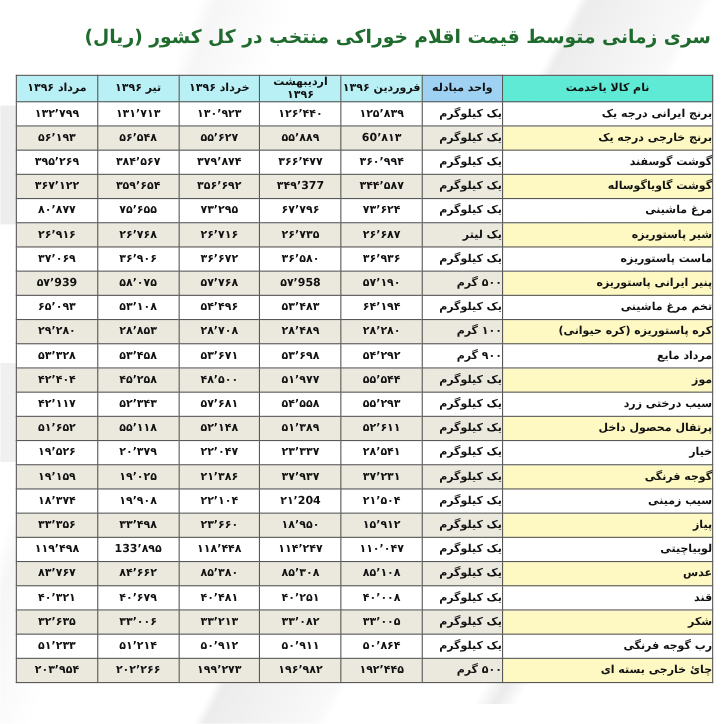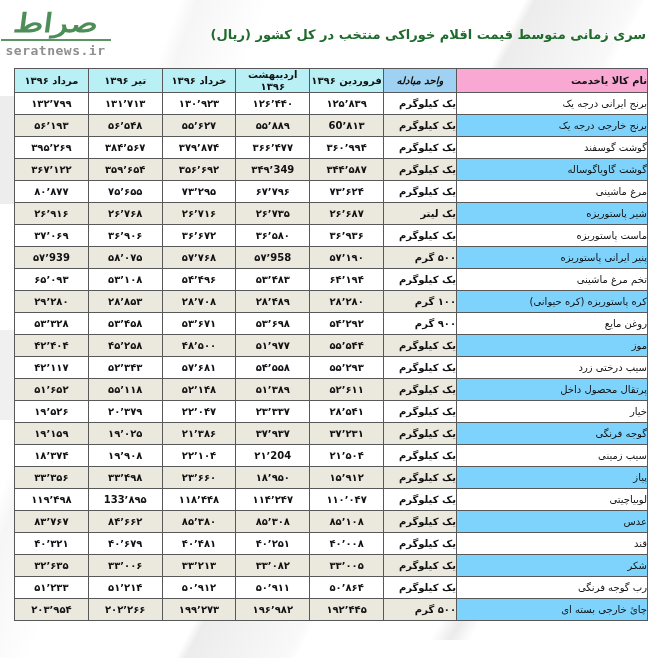--- a/index.html
+++ b/index.html
@@ -48,21 +48,21 @@
     position: relative;
     z-index: 5;
     height: 68px;
     display: flex;
     align-items: center;
     justify-content: space-between;
     padding: 0 14px 0 10px;
     box-sizing: border-box;
   }
   .page-title {
-    font-size: 13px;
+    font-size: 17px;
     font-weight: bold;
     color: #1f6b2e;
     white-space: nowrap;
     letter-spacing: 0;
     margin-right: auto;
     margin-left: 96px;
   }
   
   .logo {
     width: 118px;
@@ -122,28 +122,28 @@
     line-height: 1.15;
   }
   thead th {
     height: 58px;
     font-weight: bold;
     font-size: 11px;
     vertical-align: middle;
     text-align: center;
     border: 1px solid #4a4a4a;
   }
-  th.h-name { background: #f9a8d4; width: 190px; text-align: right; }
-  th.h-unit { background: #9fd2f2; width: 72px; font-style: italic; }
+  th.h-name { background: #5eead4; width: 190px; }
+  th.h-unit { background: #9fd2f2; width: 72px; }
   th.h-month { background: #b9f0f5; }
 
   td.c-name {
     text-align: right;
     padding-right: 6px;
-    font-weight: normal;
+    font-weight: bold;
     font-size: 10.5px;
     width: 190px;
     white-space: nowrap;
   }
   td.c-unit {
     text-align: right;
     font-weight: bold;
     font-size: 10.5px;
     width: 72px;
     white-space: nowrap;
@@ -152,21 +152,21 @@
     text-align: center;
     font-weight: bold;
     font-size: 10.5px;
     letter-spacing: .2px;
     white-space: nowrap;
   }
   tbody tr.odd td { background: #ffffff; }
   tbody tr.even td { background: #ebe8de; }
 
   tbody tr.odd td.c-name { background: #ffffff; }
-  tbody tr.even td.c-name { background: #7dd3fc; }
+  tbody tr.even td.c-name { background: #fef9c3; }
 </style>
 </head>
 <body>
 
 <div class="bg-wash"></div>
 <div class="wash-blob b1"></div>
 <div class="wash-blob b2"></div>
 <div class="wash-blob b3"></div>
 <div class="wash-blob b4"></div>
 <div class="wash-blob b5"></div>
@@ -222,21 +222,21 @@
           <td class="c-num">۳۶۰٬۹۹۴</td>
           <td class="c-num">۳۶۶٬۴۷۷</td>
           <td class="c-num">۳۷۹٬۸۷۴</td>
           <td class="c-num">۳۸۴٬۵۶۷</td>
           <td class="c-num">۳۹۵٬۲۶۹</td>
         </tr>
         <tr class="even">
           <td class="c-name">گوشت گاوياگوساله</td>
           <td class="c-unit">یک کیلوگرم</td>
           <td class="c-num">۳۴۴٬۵۸۷</td>
-          <td class="c-num">۳۴۹٬349</td>
+          <td class="c-num">۳۴۹٬377</td>
           <td class="c-num">۳۵۶٬۶۹۲</td>
           <td class="c-num">۳۵۹٬۶۵۴</td>
           <td class="c-num">۳۶۷٬۱۲۲</td>
         </tr>
         <tr class="odd">
           <td class="c-name">مرغ ماشینی</td>
           <td class="c-unit">یک کیلوگرم</td>
           <td class="c-num">۷۳٬۶۲۴</td>
           <td class="c-num">۶۷٬۷۹۶</td>
           <td class="c-num">۷۳٬۲۹۵</td>
@@ -282,21 +282,21 @@
         <tr class="even">
           <td class="c-name">کره پاستوریزه (کره حیوانی)</td>
           <td class="c-unit">۱۰۰ گرم</td>
           <td class="c-num">۲۸٬۲۸۰</td>
           <td class="c-num">۲۸٬۴۸۹</td>
           <td class="c-num">۲۸٬۷۰۸</td>
           <td class="c-num">۲۸٬۸۵۳</td>
           <td class="c-num">۲۹٬۲۸۰</td>
         </tr>
         <tr class="odd">
-          <td class="c-name">روغن مایع</td>
+          <td class="c-name">مرداد مایع</td>
           <td class="c-unit">۹۰۰ گرم</td>
           <td class="c-num">۵۴٬۲۹۲</td>
           <td class="c-num">۵۳٬۶۹۸</td>
           <td class="c-num">۵۳٬۶۷۱</td>
           <td class="c-num">۵۳٬۴۵۸</td>
           <td class="c-num">۵۳٬۳۲۸</td>
         </tr>
         <tr class="even">
           <td class="c-name">موز</td>
           <td class="c-unit">یک کیلوگرم</td>

